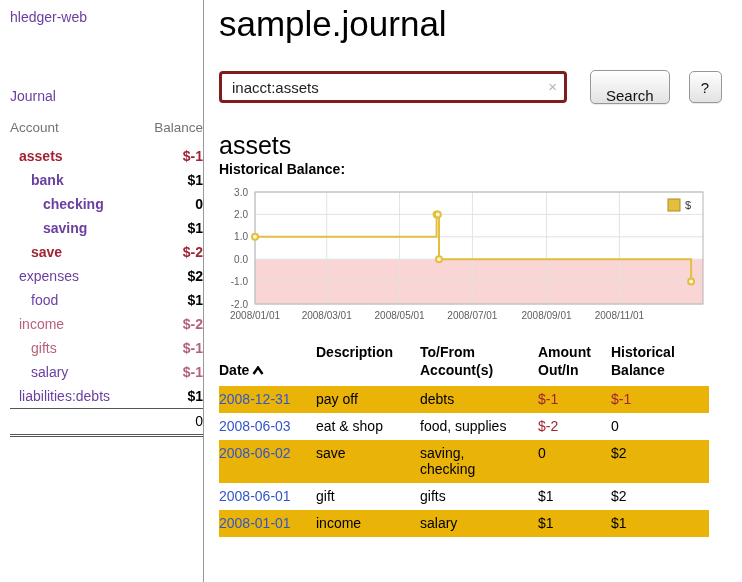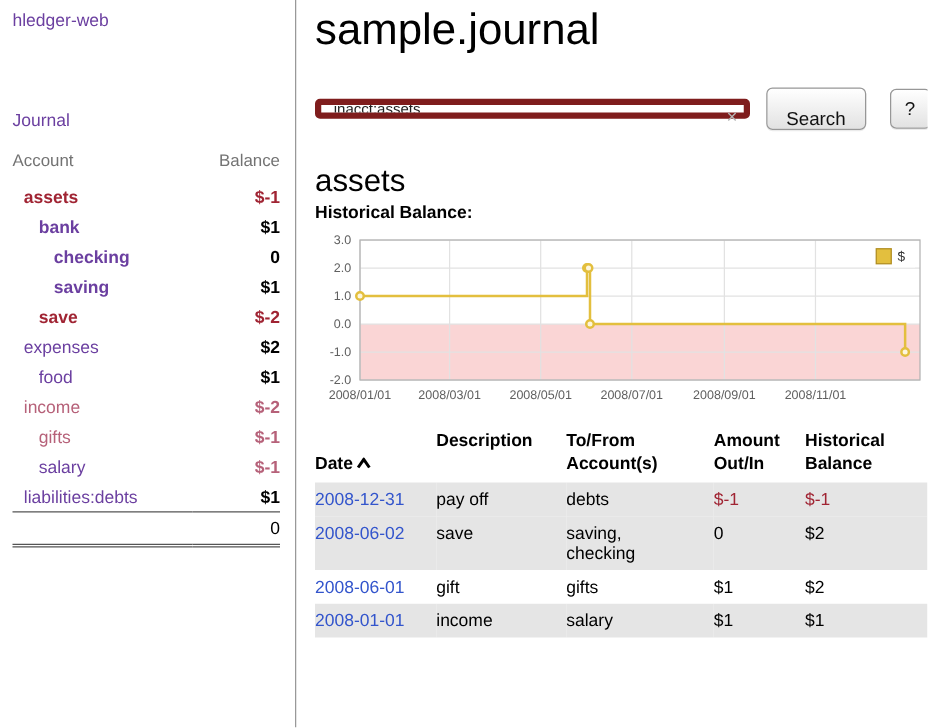--- a/index.html
+++ b/index.html
@@ -6,21 +6,21 @@
   html,body { width:742px; height:582px; }
   body {
     font-family:"Liberation Sans", sans-serif;
     background:#ffffff; color:#000; overflow:hidden;
   }
   a { text-decoration:none; cursor:pointer; }
 
   .app { display:flex; width:742px; height:582px; }
 
   
-  .sidebar { width:237px; flex-shrink:0; border-right:1px solid #999; padding:8px 12px 0 10px; }
+  .sidebar { width:204px; flex-shrink:0; border-right:1px solid #999; padding:8px 0 0 10px; }
   .app-title { display:inline-block; color:#6b3fa0; font-size:14px; }
   .journal-link { display:inline-block; color:#6b3fa0; font-size:14px; margin-top:62px; }
   table.accounts { width:100%; border-collapse:collapse; margin-top:13px; font-size:14px; }
   .accounts th { font-weight:normal; text-align:left; padding:2px 0 9px 0; font-size:13.5px; color:#737373; }
   .accounts th.r { text-align:right; }
   .accounts td { padding:3.5px 0; line-height:17px; }
   .accounts td.bal { text-align:right; font-weight:bold; }
   .acct { display:inline-block; }
   .c-purple { color:#6b3fa0; }
   .c-red    { color:#a02433; }
@@ -30,47 +30,47 @@
   .accounts tr.total td { border-top:1px solid #555; border-bottom:3px double #555; padding:4px 0; }
   .accounts td.bal-total { text-align:right; }
 
   
   .main { flex:1; padding:4px 4px 0 15px; }
   .page-title { font-size:35px; font-weight:normal; color:#000; line-height:36px; margin-top:2px; }
 
   .search-row { display:flex; align-items:center; margin-top:28px; }
   .search-box { position:relative; width:348px; }
   .search-box input {
-    width:100%; height:16px; border:5px solid #7f1d1d; border-radius:4px;
-    font-size:12px; color:#222; padding:0 28px 0 10px;
+    width:100%; height:32px; border:3px solid #7f1d1d; border-radius:4px;
+    font-size:15px; color:#222; padding:0 28px 0 10px;
     font-family:"Liberation Sans", sans-serif; outline:none; background:#fff;
   }
   .clear-icon { position:absolute; right:10px; top:7px; color:#b5b5b5; font-size:15px; cursor:pointer; }
   button.btn {
-    margin-left:13px; height:32px; padding:16px 15px; font-size:15px; color:#111;
+    margin-left:23px; height:32px; padding:16px 15px; font-size:15px; color:#111;
     border:1px solid #979797; border-radius:5px;
     background:linear-gradient(#ffffff,#e2e2e2);
     box-shadow:0 1px 0 rgba(0,0,0,0.08);
     cursor:pointer; font-family:"Liberation Sans", sans-serif;
   }
   button.help { margin-left:19px; width:33px; padding:0; }
 
   .account-heading { font-size:25px; font-weight:normal; margin-top:26px; line-height:31px; }
   .chart-label { font-size:14px; font-weight:bold; line-height:17px; }
   #chart-svg { display:block; margin-top:8px; }
   svg text { font-family:"Liberation Sans", sans-serif; }
 
   table.register { border-collapse:collapse; width:490px; margin-top:15px; font-size:14px; table-layout:fixed; }
   .register th {
     font-weight:bold; text-align:left; vertical-align:top;
     padding:2px 0 7px 0; white-space:pre-line; line-height:18px;
   }
   .register th.r, .register td.r { text-align:left; }
   .register td { padding:5px 0 6px 0; vertical-align:top; white-space:pre-line; line-height:16px; }
-  .register tr.shade td { background:#e5e5e5; }
+  .register tr.shade td { background:#eab308; }
   a.date { color:#3355cc; }
   .sort-icon { margin-left:3px; }
 </style>
 </head>
 <body>
 
 <div class="app">
 
   <aside class="sidebar">
     <a class="app-title">hledger-web</a><br>
@@ -215,20 +215,27 @@
         </tr>
       </thead>
       <tbody>
           <tr class="shade">
             <td><a class="date">2008-12-31</a></td>
             <td>pay off</td>
             <td>debts</td>
             <td class="r c-red">$-1</td>
             <td class="r c-red">$-1</td>
           </tr>
+          <tr class="">
+            <td><a class="date">2008-06-03</a></td>
+            <td>eat &amp; shop</td>
+            <td>food, supplies</td>
+            <td class="r c-red">$-2</td>
+            <td class="r c-black">0</td>
+          </tr>
           <tr class="shade">
             <td><a class="date">2008-06-02</a></td>
             <td>save</td>
             <td>saving,
 checking</td>
             <td class="r c-black">0</td>
             <td class="r c-black">$2</td>
           </tr>
           <tr class="">
             <td><a class="date">2008-06-01</a></td>

